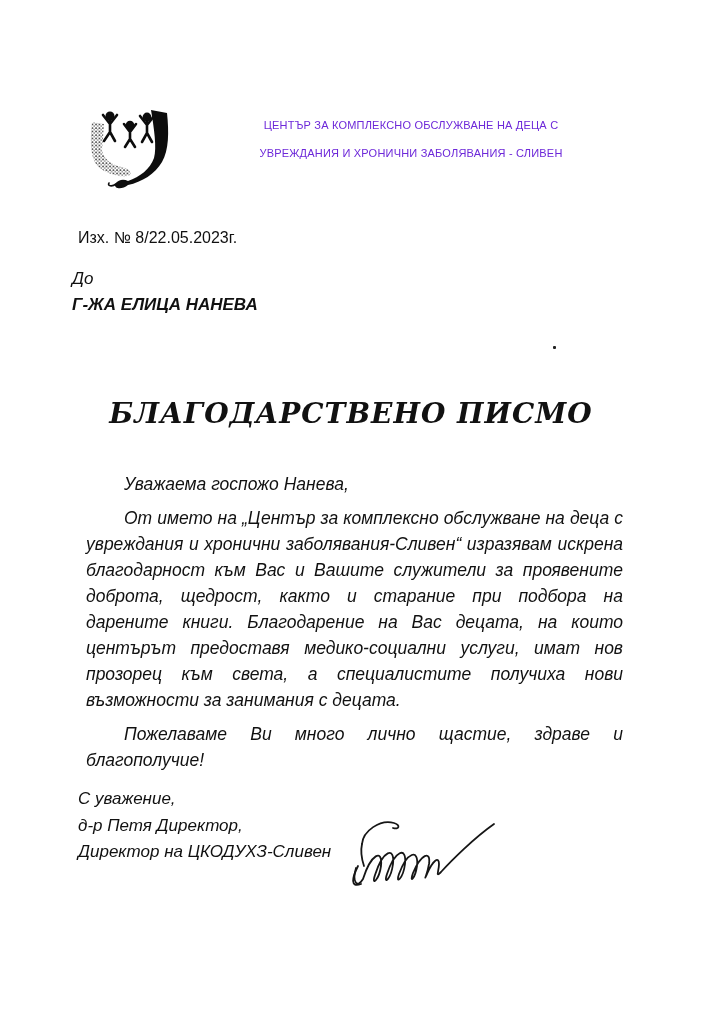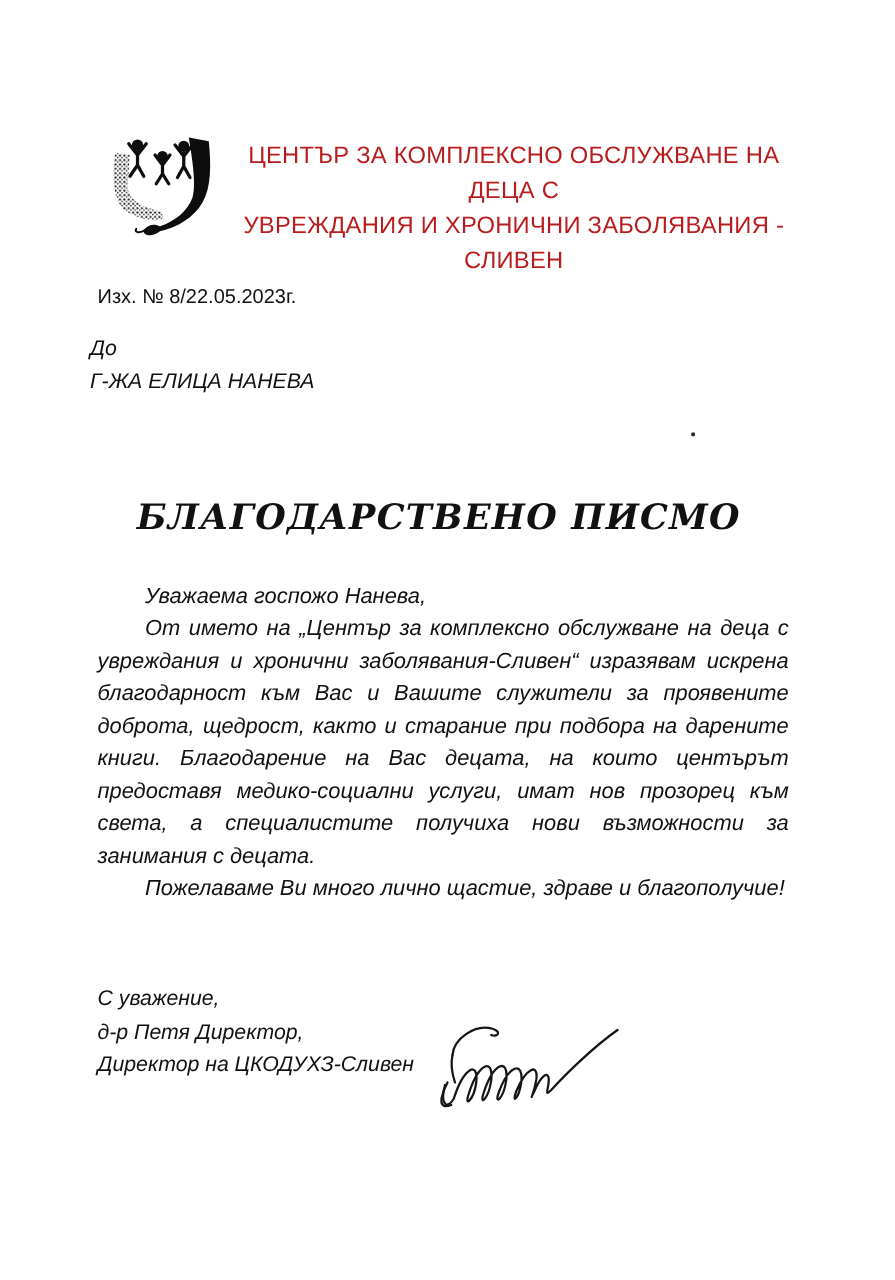--- a/index.html
+++ b/index.html
@@ -13,56 +13,56 @@
     margin:0 auto;
   }
   
   .letterhead{
     position:absolute;top:106px;left:88px;right:78px;
     display:flex;gap:8px;align-items:flex-start;
   }
   .logo{flex:0 0 88px;}
   .org-name{
     flex:1;text-align:center;padding-top:5px;
-    font-size:19px;line-height:28px;letter-spacing:.2px;
-    color:#b91c1c;
+    font-size:11px;line-height:28px;letter-spacing:.2px;
+    color:#6d28d9;
   }
   
   .ref-line{
     position:absolute;top:229px;left:78px;
     font-size:16px;
   }
   
   .recipient{
     position:absolute;top:266px;left:72px;
     font-size:17px;line-height:25.5px;
   }
   .recipient .ital{font-style:italic;}
-  .recipient .bold-ital{font-style:italic;font-weight:normal;}
+  .recipient .bold-ital{font-style:italic;font-weight:bold;}
   .recipient .bold{font-weight:bold;}
   .stray-dot{
     position:absolute;top:346px;left:553px;
     width:3px;height:3px;background:#222;border-radius:1px;
   }
   
   .letter-title{
     position:absolute;top:397px;left:0;width:100%;
     margin:0;text-align:center;
     font-family:"DejaVu Serif",serif;
     font-style:italic;font-weight:bold;
     font-size:28px;letter-spacing:1px;
     transform:translateX(-7px);
     color:#111;
   }
   
   .letter-body{
     position:absolute;top:463px;left:78px;width:553px;
     font-size:17.5px;font-style:italic;line-height:26px;
   }
-  .letter-body p{margin:0;text-indent:38px;}
+  .letter-body p{margin:8px;text-indent:38px;}
   .letter-body p.just{text-align:justify;}
   
   .closing{
     position:absolute;top:786px;left:78px;
     font-size:17px;font-style:italic;line-height:26.5px;
   }
   .signature-svg{
     position:absolute;top:816px;left:344px;
   }
 </style>

